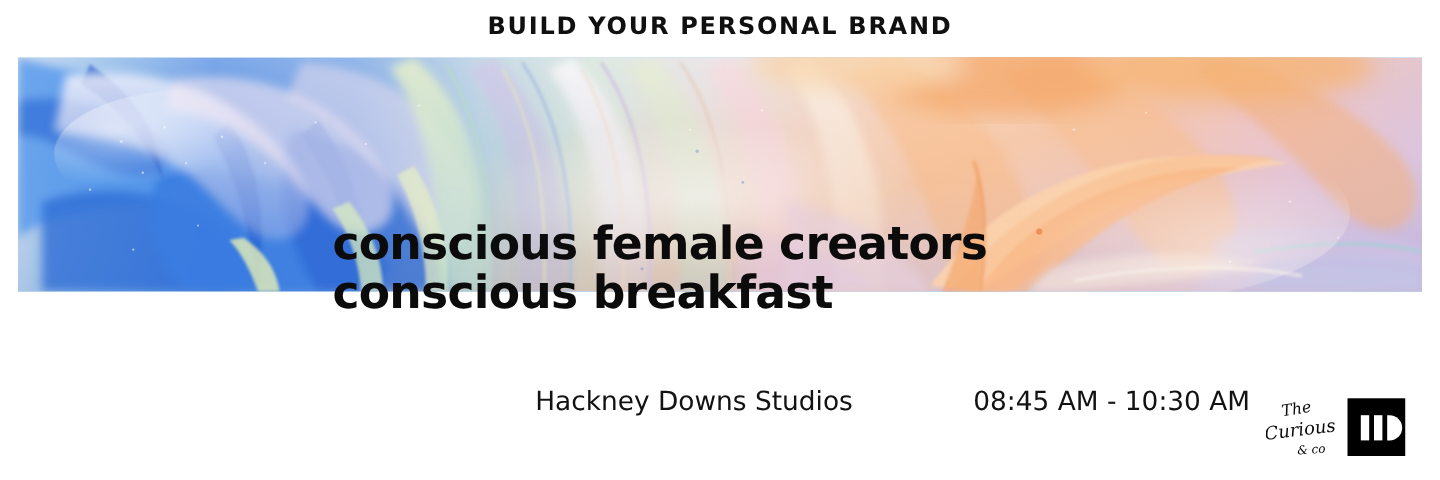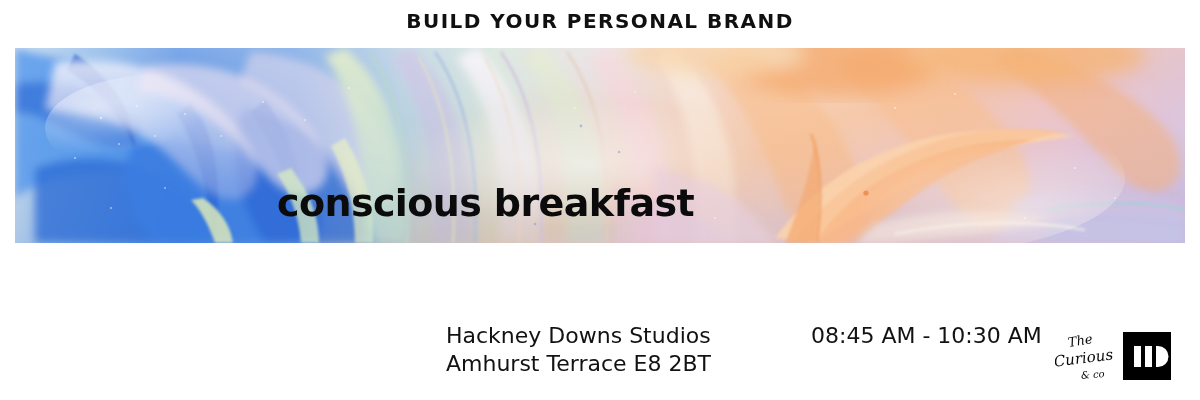--- a/index.html
+++ b/index.html
@@ -318,27 +318,27 @@
       <g fill="#7b8fd8" opacity="0.5">
         <circle cx="566" cy="78" r="1.4"></circle>
           <circle cx="604" cy="104" r="1.2"></circle>
         <circle cx="520" cy="176" r="1.3"></circle>
       </g>
       <circle cx="851" cy="145" r="2.6" fill="#e8864a" opacity="0.8"></circle>
     </svg>
   </div>
 
   <div class="title">
+    <span class="line">conscious female creators</span>
     <span class="line">conscious breakfast</span>
   </div>
 
   <div class="details">
     <div class="detail-block venue">
       <span class="line">Hackney Downs Studios</span>
-      <span class="line">Amhurst Terrace E8 2BT</span>
     </div>
     <div class="detail-block when">
       <span class="line">08:45 AM - 10:30 AM</span>
     </div>
   </div>
 
   <div class="logos">
 
     <div class="logo-script">
       <svg viewBox="0 0 62 56">

